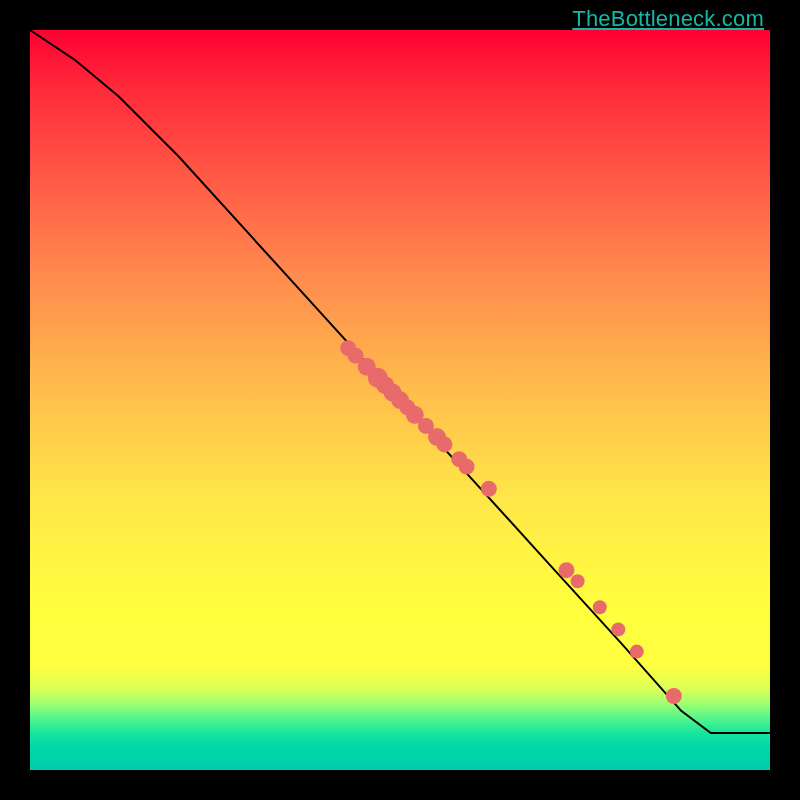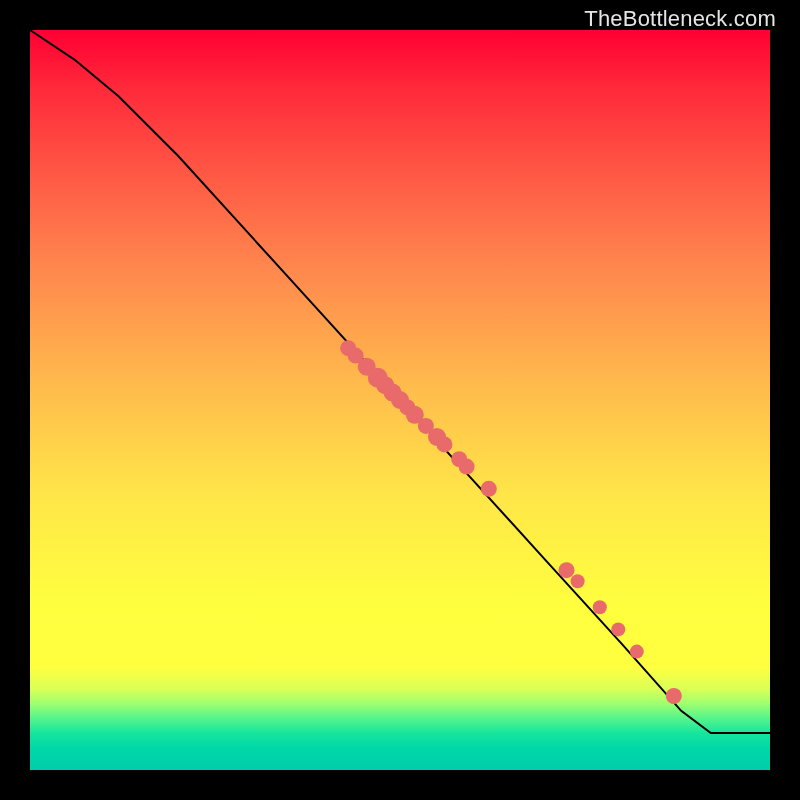--- a/index.html
+++ b/index.html
@@ -38,26 +38,27 @@
       #a0ff70 91%,
       #55f58c 93%,
       #17e59d 95%,
       #00d8a8 97%,
       #00cdaa 100%
     );
   }
   .watermark {
     position: absolute;
     top: 6px;
-    right: 24px;
-    color: #e5e5e5;
+    right: 36px;
+    color: #14b8a6;
     font-size: 22px;
     font-weight: 500;
     letter-spacing: 0.2px;
     user-select: none;
+    text-decoration: underline;
   }
   svg.overlay {
     position: absolute;
     left: 30px;
     top: 30px;
     width: 740px;
     height: 740px;
     overflow: visible;
   }
   .curve {

